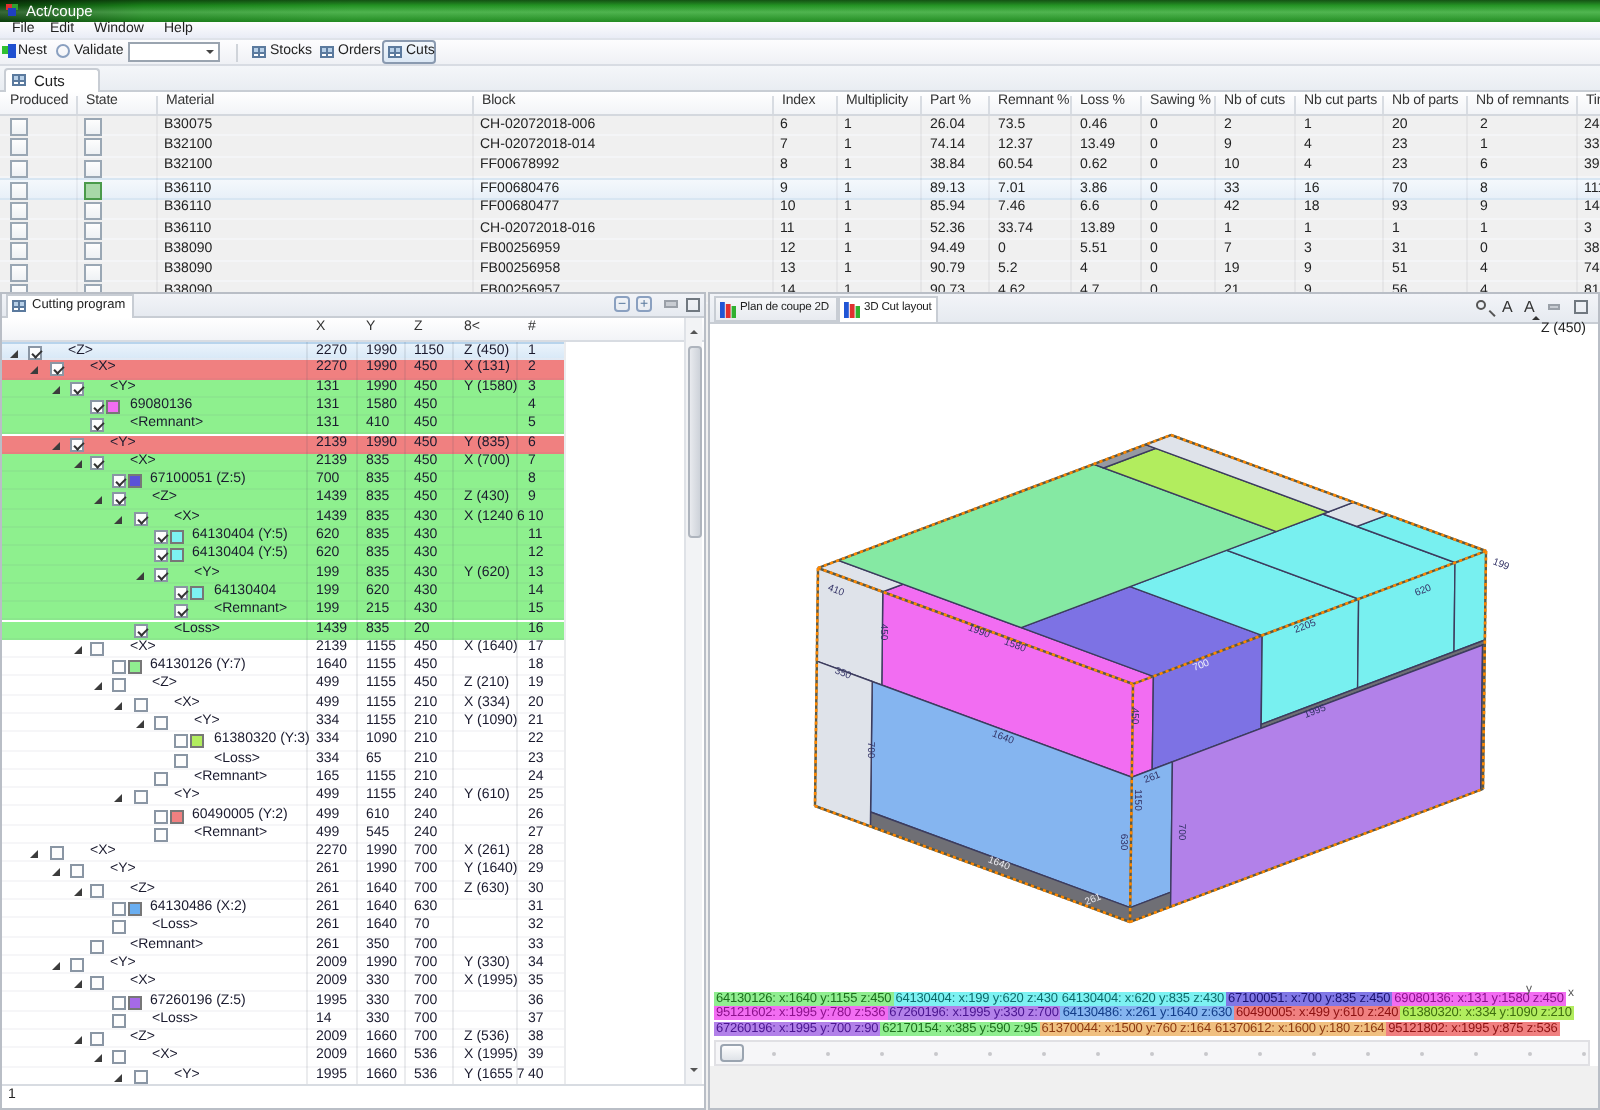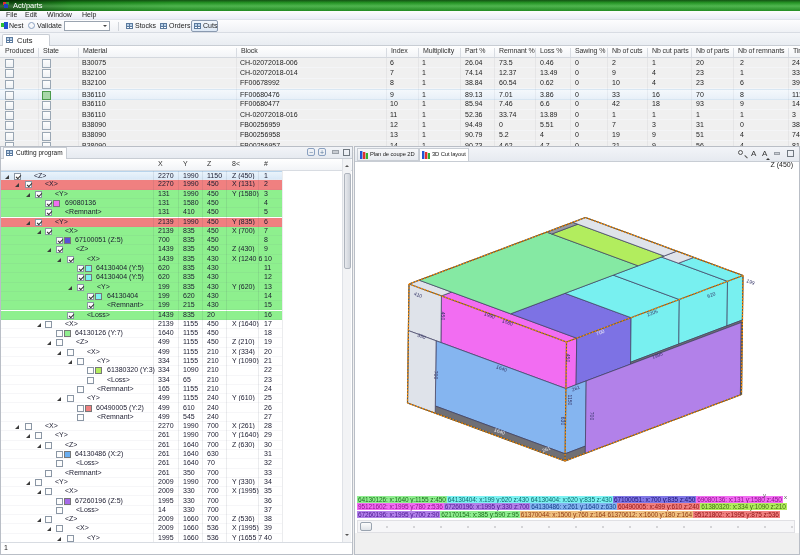--- a/index.html
+++ b/index.html
@@ -63,21 +63,21 @@
 #hsb .thumb{position:absolute;left:2px;top:1px;width:12px;height:9px;background:linear-gradient(#fdfdfd,#dfe3e8);border:1px solid #9aa4b0;border-radius:2px;}
 .dot{position:absolute;top:5px;width:2px;height:2px;background:#c8c8cc;border-radius:1px;}
 .zlbl{position:absolute;right:6px;top:14px;font-size:7px;color:#222;}
 .mini{position:absolute;font-size:8px;color:#444;}
 </style></head><body>
 
 <div id="title">
   <span class="abs" style="left:3px;top:2px;width:3px;height:3px;background:#e03030"></span>
   <span class="abs" style="left:6px;top:2px;width:3px;height:3px;background:#30a030"></span>
   <span class="abs" style="left:4px;top:4px;width:4px;height:4px;background:#2040c0"></span>
-  <span class="txt">Act/parts</span>
+  <span class="txt">Act/coupe</span>
 </div>
 <div id="menu">
   <span style="left:6px">File</span>
     <span style="left:25px">Edit</span>
   <span style="left:47px">Window</span>
     <span style="left:82px">Help</span>
 </div>
 <div id="tools">
   <span class="abs" style="left:1px;top:3px;width:3px;height:4px;background:#30c030"></span>
   <span class="abs" style="left:4px;top:2px;width:4px;height:7px;background:#2050d0"></span>

